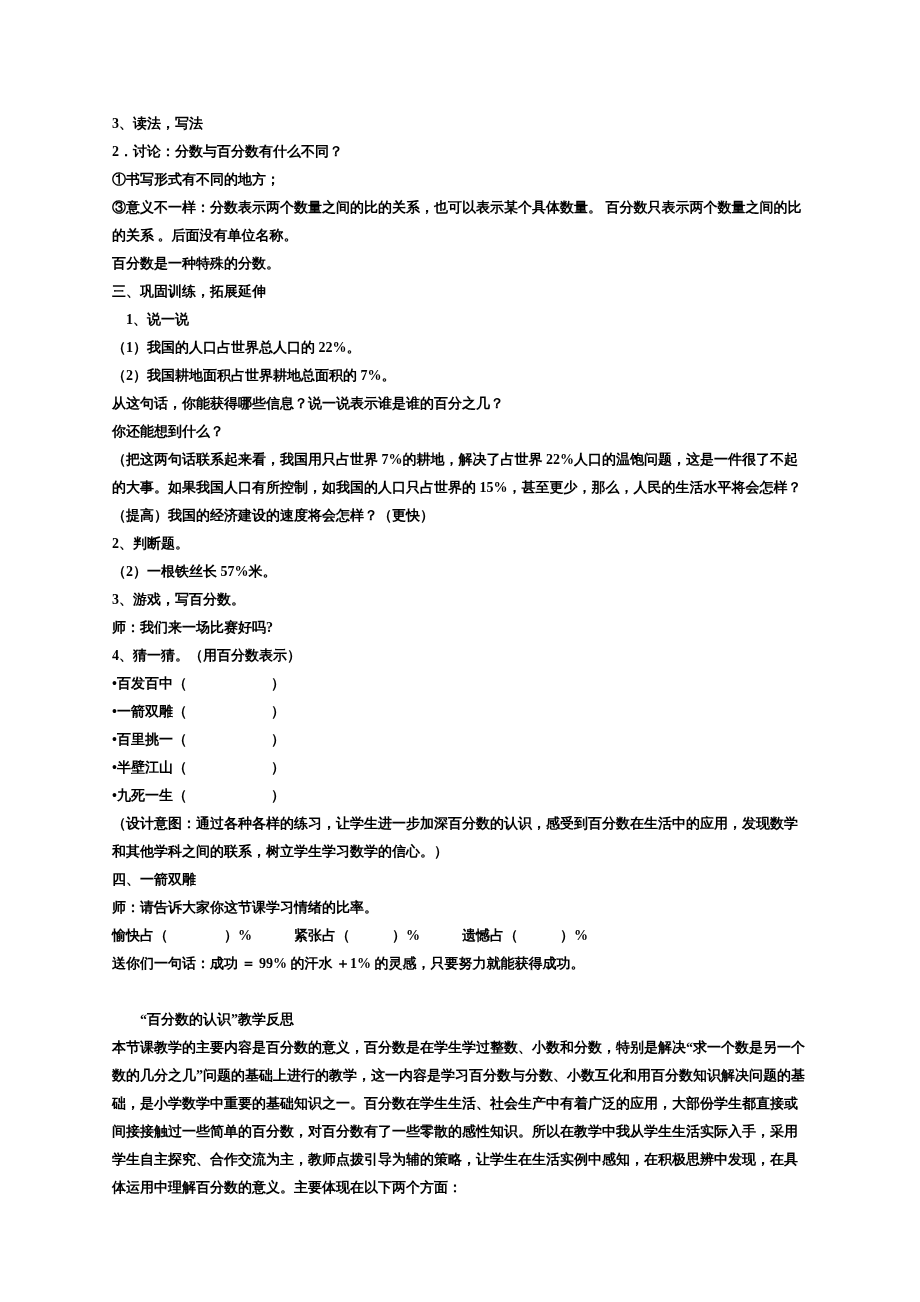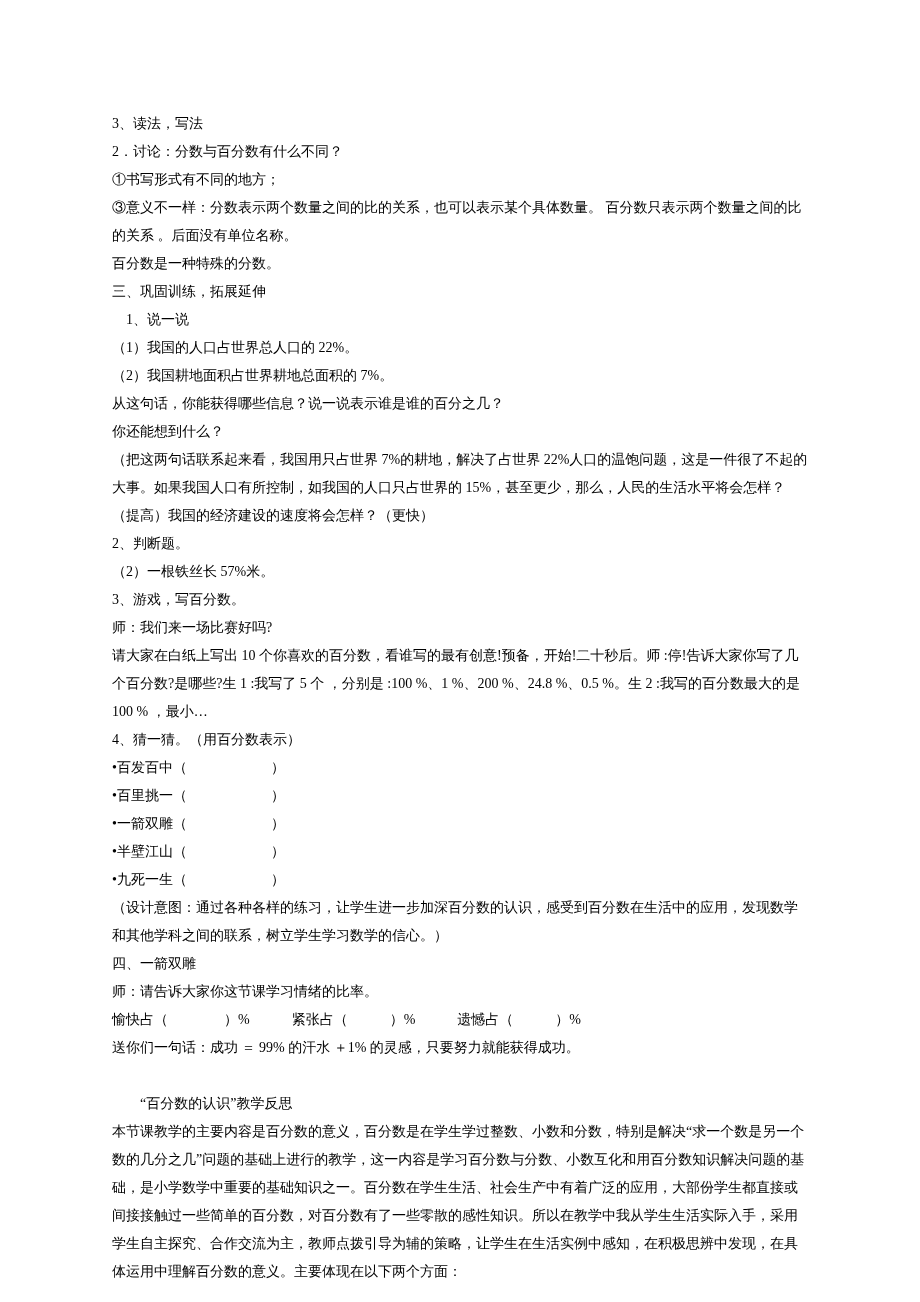--- a/index.html
+++ b/index.html
@@ -5,21 +5,21 @@
     * { margin: 0; padding: 0; box-sizing: border-box; }
     body {
       background: #ffffff;
       width: 920px;
       padding: 110px 112px 60px 112px;
       font-family: "SimSun", "宋体", serif;
       font-size: 14px;
       line-height: 2.0;
       color: #000000;
     }
-    .line { display: block; }
+    .line { display: block; font-weight: bold; }
     .indent-1 { padding-left: 14px; }
   </style>
 </head>
 <body>
 
 <div id="content">
     <span class="line">3、读法，写法</span>
     <span class="line">2．讨论：分数与百分数有什么不同？</span>
     <span class="line">①书写形式有不同的地方；</span>
     <span class="line">③意义不一样：分数表示两个数量之间的比的关系，也可以表示某个具体数量。 百分数只表示两个数量之间的比的关系 。后面没有单位名称。</span>
@@ -28,25 +28,24 @@
     <span class="line indent-1">1、说一说</span>
     <span class="line">（1）我国的人口占世界总人口的 22%。</span>
     <span class="line">（2）我国耕地面积占世界耕地总面积的 7%。</span>
     <span class="line">从这句话，你能获得哪些信息？说一说表示谁是谁的百分之几？</span>
     <span class="line">你还能想到什么？</span>
     <span class="line">（把这两句话联系起来看，我国用只占世界 7%的耕地，解决了占世界 22%人口的温饱问题，这是一件很了不起的大事。如果我国人口有所控制，如我国的人口只占世界的 15%，甚至更少，那么，人民的生活水平将会怎样？（提高）我国的经济建设的速度将会怎样？（更快）</span>
     <span class="line">2、判断题。</span>
     <span class="line">（2）一根铁丝长 57%米。</span>
     <span class="line">3、游戏，写百分数。</span>
     <span class="line">师：我们来一场比赛好吗?</span>
-    <span class="line">请大家在白纸上写出 10 个你喜欢的百分数，看谁写的最有创意!预备，开始!二十秒后。师 :停!告诉大家你写了几个百分数?是哪些?生 1 :我写了 5 个 ，分别是 :100 %、1 %、200 %、24.8 %、0.5 %。生 2 :我写的百分数最大的是 100 % ，最小…</span>
     <span class="line">4、猜一猜。（用百分数表示）</span>
     <span class="line">•百发百中（      ）</span>
+    <span class="line">•一箭双雕（      ）</span>
     <span class="line">•百里挑一（      ）</span>
-    <span class="line">•一箭双雕（      ）</span>
     <span class="line">•半壁江山（      ）</span>
     <span class="line">•九死一生（      ）</span>
     <span class="line">（设计意图：通过各种各样的练习，让学生进一步加深百分数的认识，感受到百分数在生活中的应用，发现数学和其他学科之间的联系，树立学生学习数学的信心。）</span>
     <span class="line">四、一箭双雕</span>
     <span class="line">师：请告诉大家你这节课学习情绪的比率。</span>
     <span class="line">愉快占（    ）%   紧张占（   ）%   遗憾占（   ）%</span>
     <span class="line">送你们一句话：成功 ＝ 99% 的汗水 ＋1% 的灵感，只要努力就能获得成功。</span>
     <span class="line">&nbsp;</span>
     <span class="line">  “百分数的认识”教学反思</span>
     <span class="line">本节课教学的主要内容是百分数的意义，百分数是在学生学过整数、小数和分数，特别是解决“求一个数是另一个数的几分之几”问题的基础上进行的教学，这一内容是学习百分数与分数、小数互化和用百分数知识解决问题的基础，是小学数学中重要的基础知识之一。百分数在学生生活、社会生产中有着广泛的应用，大部份学生都直接或间接接触过一些简单的百分数，对百分数有了一些零散的感性知识。所以在教学中我从学生生活实际入手，采用学生自主探究、合作交流为主，教师点拨引导为辅的策略，让学生在生活实例中感知，在积极思辨中发现，在具体运用中理解百分数的意义。主要体现在以下两个方面：</span>

